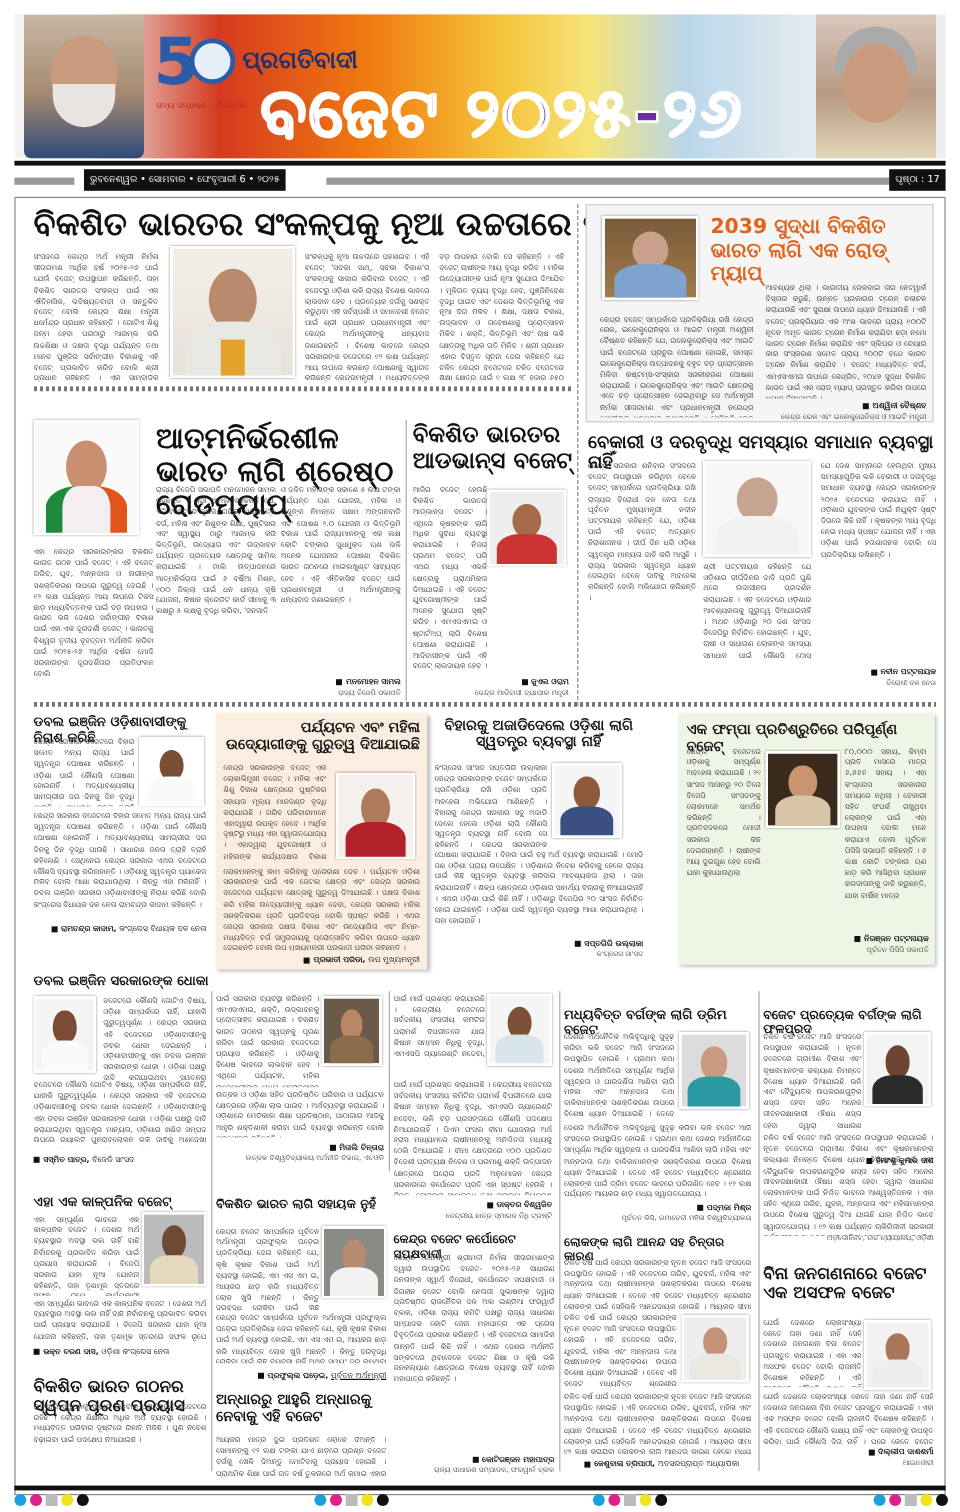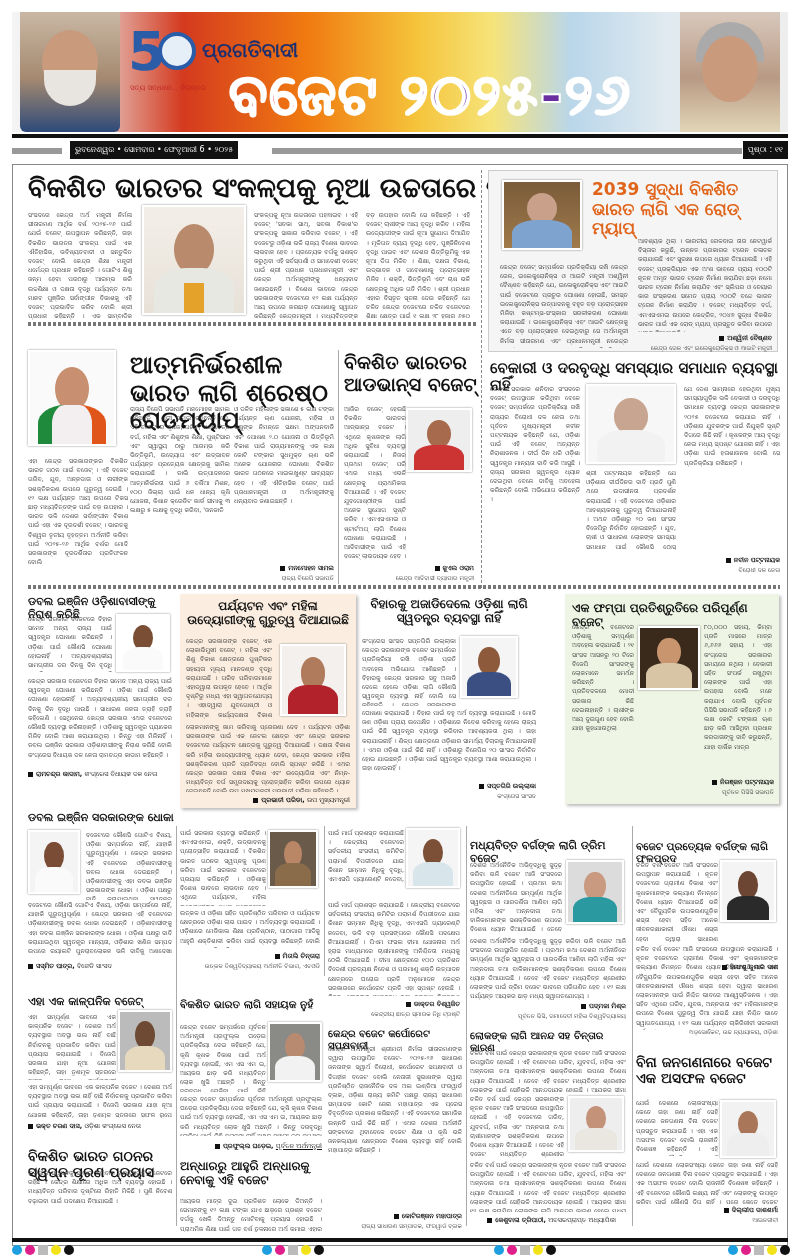--- a/index.html
+++ b/index.html
@@ -8,21 +8,21 @@
   .mh-portrait { position: absolute; top: 0; width: 100px; height: 120px; background: linear-gradient(180deg, #c9b7a4 0%, #a58a70 55%, #2e4a7a 100%); }
   .mh-portrait.left { left: 8px; border-radius: 0 0 6px 6px; }
   .mh-portrait.right { right: 8px; background: linear-gradient(180deg, #d8c8bc 0%, #b89a84 55%, #e2d6b8 100%); }
   .mh-face { position: absolute; left: 22px; top: 18px; width: 56px; height: 66px; border-radius: 50%; background: #c99a7c; }
   .mh-portrait.left .mh-beard { position: absolute; left: 24px; top: 58px; width: 52px; height: 36px; border-radius: 0 0 26px 26px; background: #e8e4df; }
   .mh-portrait.right .mh-hair { position: absolute; left: 16px; top: 10px; width: 68px; height: 40px; border-radius: 34px 34px 0 0; background: #aaa; }
   .mh-logo50 { position: absolute; left: 116px; top: 8px; width: 46px; height: 64px; font: bold 54px "DejaVu Sans", sans-serif; color: #2a5ca8; line-height: 64px; }
   .mh-seal { position: absolute; left: 146px; top: 20px; width: 38px; height: 38px; border-radius: 50%; border: 4px solid #2a5ca8; background: #e6eef8; }
   .mh-brand { position: absolute; left: 190px; top: 26px; font: bold 20px "DejaVu Sans", sans-serif; color: #1d2f6f; }
   .mh-tagline { position: absolute; left: 118px; top: 72px; font-size: 7px; color: #b22; }
-  .mh-title { position: absolute; left: 205px; top: 50px; font: bold 56px "DejaVu Sans", sans-serif; color: #fff; letter-spacing: 2px; text-shadow: 0 0 0 #000; margin-left: 12px; }
+  .mh-title { position: absolute; left: 205px; top: 50px; font: bold 56px "DejaVu Sans", sans-serif; color: #fff; letter-spacing: 2px; text-shadow: 0 0 0 #000; }
   .mh-title .t1 { color: #e02222; -webkit-text-stroke: 2px #fff; }
   .mh-title .t2 { color: #6a2ea0; -webkit-text-stroke: 2px #fff; }
   .rule-thick { position: absolute; left: 12px; top: 134px; width: 776px; height: 4px; background: #111; }
   .dateline { position: absolute; left: 12px; top: 141px; width: 776px; height: 18px; }
   .dl-bar { position: absolute; top: 7px; height: 6px; background: #999; }
   .dl-date { position: absolute; left: 58px; top: 0; height: 18px; background: #111; color: #fff; font-size: 8px; line-height: 18px; padding: 0 5px; }
   .dl-page { position: absolute; right: 0; top: 0; height: 18px; background: #111; color: #fff; font-size: 8px; line-height: 18px; padding: 0 5px; }
   .frame { position: absolute; left: 12px; top: 164px; width: 776px; height: 1082px; border: 1px solid #888; }
   .headline { position: absolute; font-weight: bold; color: #111; line-height: 1.15; }
   .body-text { position: absolute; font-size: 6.2px; line-height: 9.2px; color: #333; overflow: hidden; text-align: justify; }
@@ -60,21 +60,21 @@
     <div class="mh-hair"></div>
       <div class="mh-face" style="top:24px;"></div>
   </div>
 </div>
 <div class="rule-thick"></div>
 
 <div class="dateline">
   <div class="dl-bar" style="left:0;width:50px;"></div>
   <div class="dl-date">ଭୁବନେଶ୍ୱର • ସୋମବାର • ଫେବୃଆରୀ 6 • ୨୦୨୫</div>
   <div class="dl-bar" style="left:260px;width:470px;"></div>
-  <div class="dl-page">ପୃଷ୍ଠା : ୧୧</div>
+  <div class="dl-page">ପୃଷ୍ଠା : 17</div>
 </div>
 
 <div class="frame"></div>
 
 <div class="headline" style="left:28px;top:172px;font-size:27px;">ବିକଶିତ ଭାରତର ସଂକଳ୍ପକୁ ନୂଆ ଉଚ୍ଚତାରେ ପହଞ୍ଚାଇବ</div>
 <div class="body-text" style="left:28px;top:210px;width:104px;height:110px;">ସଂସଦରେ କେନ୍ଦ୍ର ଅର୍ଥ ମନ୍ତ୍ରୀ ନିର୍ମଳା ସୀତାରମଣ ଆର୍ଥିକ ବର୍ଷ ୨୦୨୫-୨୬ ପାଇଁ ଯେଉଁ ବଜେଟ୍ ଉପସ୍ଥାପନ କରିଛନ୍ତି, ତାହା ବିକଶିତ ଭାରତର ସଂକଳ୍ପ ପାଇଁ ଏକ ଐତିହାସିକ, ଭବିଷ୍ୟତବାଦୀ ଓ ସନ୍ତୁଳିତ ବଜେଟ୍ ବୋଲି କେନ୍ଦ୍ର ଶିକ୍ଷା ମନ୍ତ୍ରୀ ଧର୍ମେନ୍ଦ୍ର ପ୍ରଧାନ କହିଛନ୍ତି । ଗୋଟିଏ ଶିଶୁ ଜନ୍ମ ହେବା ପରଠାରୁ ଆରମ୍ଭ କରି ଉଚ୍ଚଶିକ୍ଷା ଓ ଦକ୍ଷତା ବୃଦ୍ଧି ପର୍ଯ୍ୟନ୍ତ ତଥା ମାନବ ପୁଞ୍ଜିର ସର୍ବାଙ୍ଗୀନ ବିକାଶକୁ ଏହି ବଜେଟ୍ ପ୍ରଭାବିତ କରିବ ବୋଲି ଶ୍ରୀ ପ୍ରଧାନ କହିଛନ୍ତି । ଏକ ସାମ୍ବାଦିକ ସମ୍ମିଳନୀ କରି କେନ୍ଦ୍ରମନ୍ତ୍ରୀ କହିଛନ୍ତି ଯେ, ଏହି ବଜେଟ୍ ବିକଶିତ ଭାରତର</div>
 <div class="photo" style="left:142px;top:205px;width:104px;height:110px;">
   <div class="bg" style="background:linear-gradient(#f3efe8,#e7e1d8);"></div>
   <div class="face"></div>
   <div class="torso" style="background:#e8e8e2;"></div>
@@ -136,24 +136,24 @@
 <div class="wavy" style="left:28px;top:585px;width:752px;"></div>
 
 <div class="headline" style="left:28px;top:596px;width:150px;font-size:11px;">ଡବଲ ଇଞ୍ଜିନ ଓଡ଼ିଶାବାସୀଙ୍କୁ ନିରାଶ କରିଛି</div>
 <div class="body-text" style="left:28px;top:614px;width:84px;height:58px;">କେନ୍ଦ୍ର ସରକାର ବଜେଟରେ ବିହାର ସମେତ ଅନ୍ୟ ରାଜ୍ୟ ପାଇଁ ସ୍ୱତନ୍ତ୍ର ଘୋଷଣା କରିଛନ୍ତି । ଓଡ଼ିଶା ପାଇଁ କୌଣସି ଘୋଷଣା ହୋଇନାହିଁ । ଅତ୍ୟାବଶ୍ୟକୀୟ ସାମଗ୍ରୀର ଦର ଦିନକୁ ଦିନ ବୃଦ୍ଧି ପାଉଛି । ସାଧାରଣ ଜନତା ତ୍ରାହି ତ୍ରାହି କହିଲେଣି । ସେଥିନେଇ କେନ୍ଦ୍ର ସରକାର ଏଥର ବଜେଟରେ କୌଣସି ବ୍ୟବସ୍ଥା କରିନାହାନ୍ତି । ଓଡ଼ିଶାକୁ ସ୍ୱତନ୍ତ୍ର ପ୍ୟାକେଜ ମିଳିବ ବୋଲି ଆଶା କରାଯାଉଥିଲା । କିନ୍ତୁ ଏହା ମିଳିନାହିଁ । ଡବଲ ଇଞ୍ଜିନ ସରକାର ଓଡ଼ିଶାବାସୀଙ୍କୁ ନିରାଶ କରିଛି ବୋଲି କଂଗ୍ରେସ ବିଧାୟକ ଦଳ ନେତା ରାମଚନ୍ଦ୍ର କାଦାମ କହିଛନ୍ତି ।</div>
 <div class="photo" style="left:116px;top:614px;width:54px;height:58px;">
   <div class="bg" style="background:#fff;"></div>
   <div class="face" style="background:#7a4e34;"></div>
   <div class="torso" style="background:#fafafa;"></div>
 </div>
 <div class="body-text" style="left:28px;top:676px;width:144px;height:92px;">କେନ୍ଦ୍ର ସରକାର ବଜେଟରେ ବିହାର ସମେତ ଅନ୍ୟ ରାଜ୍ୟ ପାଇଁ ସ୍ୱତନ୍ତ୍ର ଘୋଷଣା କରିଛନ୍ତି । ଓଡ଼ିଶା ପାଇଁ କୌଣସି ଘୋଷଣା ହୋଇନାହିଁ । ଅତ୍ୟାବଶ୍ୟକୀୟ ସାମଗ୍ରୀର ଦର ଦିନକୁ ଦିନ ବୃଦ୍ଧି ପାଉଛି । ସାଧାରଣ ଜନତା ତ୍ରାହି ତ୍ରାହି କହିଲେଣି । ସେଥିନେଇ କେନ୍ଦ୍ର ସରକାର ଏଥର ବଜେଟରେ କୌଣସି ବ୍ୟବସ୍ଥା କରିନାହାନ୍ତି । ଓଡ଼ିଶାକୁ ସ୍ୱତନ୍ତ୍ର ପ୍ୟାକେଜ ମିଳିବ ବୋଲି ଆଶା କରାଯାଉଥିଲା । କିନ୍ତୁ ଏହା ମିଳିନାହିଁ । ଡବଲ ଇଞ୍ଜିନ ସରକାର ଓଡ଼ିଶାବାସୀଙ୍କୁ ନିରାଶ କରିଛି ବୋଲି କଂଗ୍ରେସ ବିଧାୟକ ଦଳ ନେତା ରାମଚନ୍ଦ୍ର କାଦାମ କହିଛନ୍ତି ।</div>
-<div class="byline" style="left:28px;top:770px;width:144px;text-align:left;"><span class="sq"></span><span>ରାମଚନ୍ଦ୍ର କାଦାମ</span>, <span style="font-weight:normal;">କଂଗ୍ରେସ ବିଧାୟକ ଦଳ ନେତା</span></div>
+<div class="byline" style="left:28px;top:770px;width:144px;text-align:right;"><span class="sq"></span><span>ରାମଚନ୍ଦ୍ର କାଦାମ</span>, <span style="font-weight:normal;">କଂଗ୍ରେସ ବିଧାୟକ ଦଳ ନେତା</span></div>
 
 <div class="box" style="left:180px;top:594px;width:176px;height:214px;background:#fbeee0;box-shadow:2px 2px 3px #bbb;"></div>
-<div class="headline" style="left:186px;top:600px;width:164px;font-size:12px;text-align:center;">ପର୍ଯ୍ୟଟନ ଏବଂ ମହିଳା ଉଦ୍ୟୋଗୀଙ୍କୁ ଗୁରୁତ୍ୱ ଦିଆଯାଇଛି</div>
+<div class="headline" style="left:186px;top:600px;width:164px;font-size:12px;text-align:right;">ପର୍ଯ୍ୟଟନ ଏବଂ ମହିଳା ଉଦ୍ୟୋଗୀଙ୍କୁ ଗୁରୁତ୍ୱ ଦିଆଯାଇଛି</div>
 <div class="body-text" style="left:186px;top:636px;width:86px;height:84px;">କେନ୍ଦ୍ର ସରକାରଙ୍କ ବଜେଟ୍ ଏକ ଲୋକାଭିମୁଖୀ ବଜେଟ୍ । ମହିଳା ଏବଂ ଶିଶୁ ବିକାଶ କ୍ଷେତ୍ରରେ ପୁଷ୍ଟିକର ସହାୟତା ମୂଲ୍ୟ ମାନଦଣ୍ଡ ବୃଦ୍ଧି କରାଯାଇଛି । ଗରିବ ପରିବାରମାନେ ଏହାଦ୍ୱାରା ଉପକୃତ ହେବେ । ଆର୍ଥିକ ଦୃଷ୍ଟିରୁ ମଧ୍ୟ ଏହା ସ୍ୱାଗତଯୋଗ୍ୟ । ଏହାଦ୍ୱାରା ଯୁବଗୋଷ୍ଠୀ ଓ ମହିଳାଙ୍କ କାର୍ଯ୍ୟଦକ୍ଷତା ବିକାଶ ପ୍ରୋତ୍ସାହନ ମଧ୍ୟ ଏକ ଭଲ ପଦକ୍ଷେପ, ଯାହା</div>
 <div class="photo" style="left:280px;top:644px;width:66px;height:72px;">
   <div class="bg" style="background:#f4f0ee;"></div>
   <div class="face" style="background:#b07a5c;"></div>
   <div class="torso" style="background:#b2222a;"></div>
 </div>
 <div class="body-text" style="left:186px;top:722px;width:164px;height:70px;">ଲୋକମାନଙ୍କୁ କାମ କରିବାକୁ ପ୍ରେରଣା ଦେବ । ପର୍ଯ୍ୟଟନ ଓଡ଼ିଶା ସରକାରଙ୍କ ପାଇଁ ଏକ ଜେଟଲ କ୍ଷେତ୍ର ଏବଂ କେନ୍ଦ୍ର ସରକାର ବଜେଟରେ ପର୍ଯ୍ୟଟନ କ୍ଷେତ୍ରକୁ ଗୁରୁତ୍ୱ ଦିଆଯାଇଛି । ଦକ୍ଷତା ବିକାଶ କରି ମହିଳା ଉଦ୍ୟୋଗୀଙ୍କୁ ଧ୍ୟାନ ଦେବା, କେନ୍ଦ୍ର ସରକାର ମହିଳା ସଶକ୍ତିକରଣ ପ୍ରତି ପ୍ରତିବଦ୍ଧ ବୋଲି ସ୍ପଷ୍ଟ କରିଛି । ଏଥର କେନ୍ଦ୍ର ସରକାର ଦକ୍ଷତା ବିକାଶ ଏବଂ ଉଦ୍ୟୋଗିତା ଏବଂ ନିମ୍ନ-ମଧ୍ୟବିତ୍ତ ବର୍ଗ ସମ୍ପ୍ରଦାୟକୁ ପ୍ରୋତ୍ସାହିତ କରିବା ଉପରେ ଧ୍ୟାନ ଦେଇଛନ୍ତି ବୋଲି ଉପ ମୁଖ୍ୟମନ୍ତ୍ରୀ ପ୍ରଭାତୀ ପରିଡା କହିଛନ୍ତି ।</div>
 <div class="byline" style="left:186px;top:796px;width:164px;"><span class="sq"></span><span>ପ୍ରଭାତୀ ପରିଡା</span>, <span style="font-weight:normal;">ଉପ ମୁଖ୍ୟମନ୍ତ୍ରୀ</span></div>
 
 <div class="headline" style="left:362px;top:598px;width:174px;font-size:12px;text-align:center;">ବିହାରକୁ ଅଜାଡିଦେଲେ ଓଡ଼ିଶା ଲାଗି ସ୍ୱତନ୍ତ୍ର ବ୍ୟବସ୍ଥା ନାହିଁ</div>

